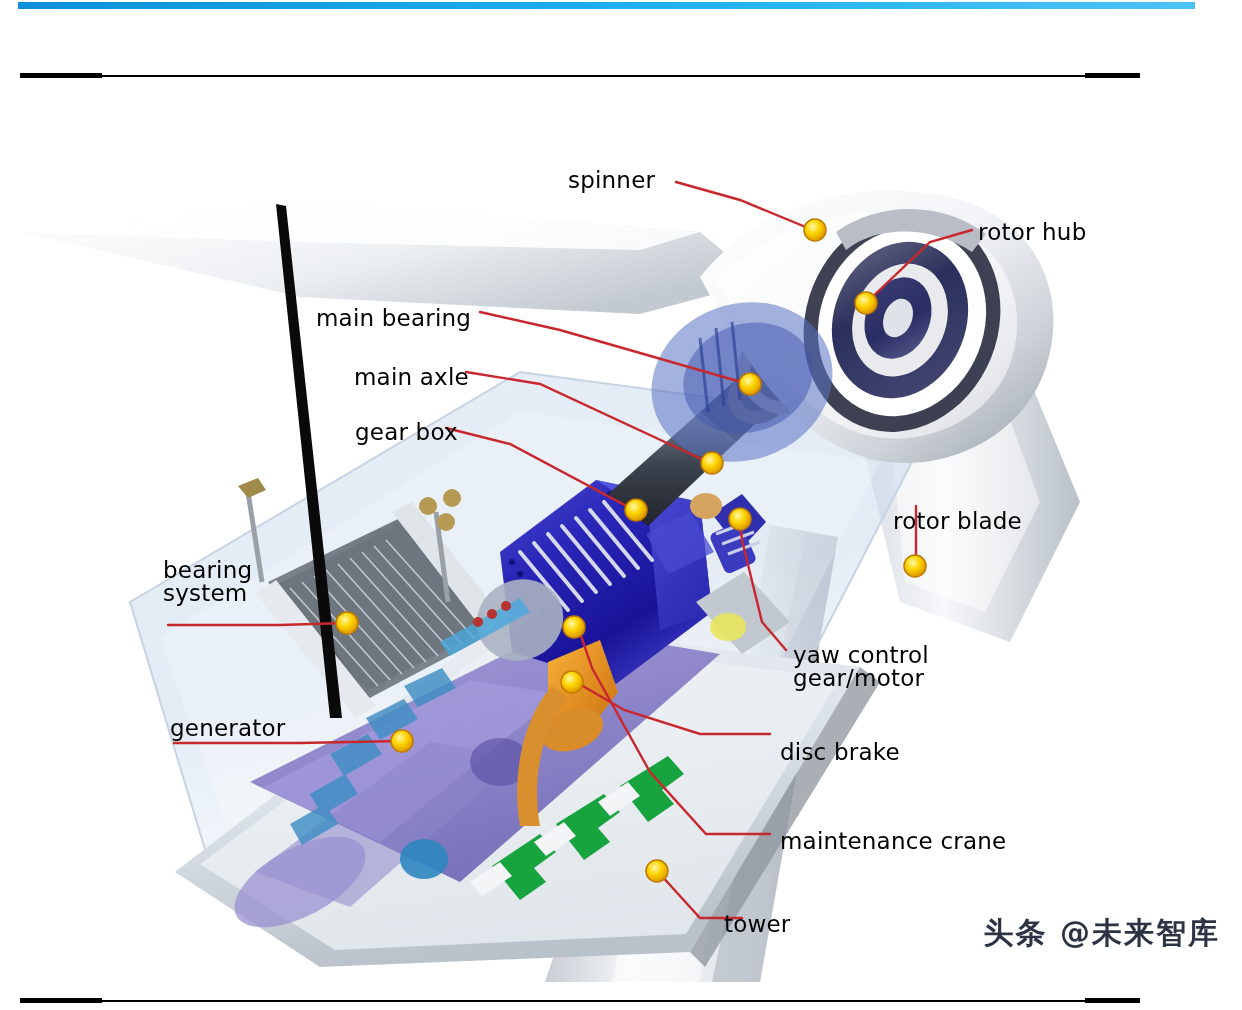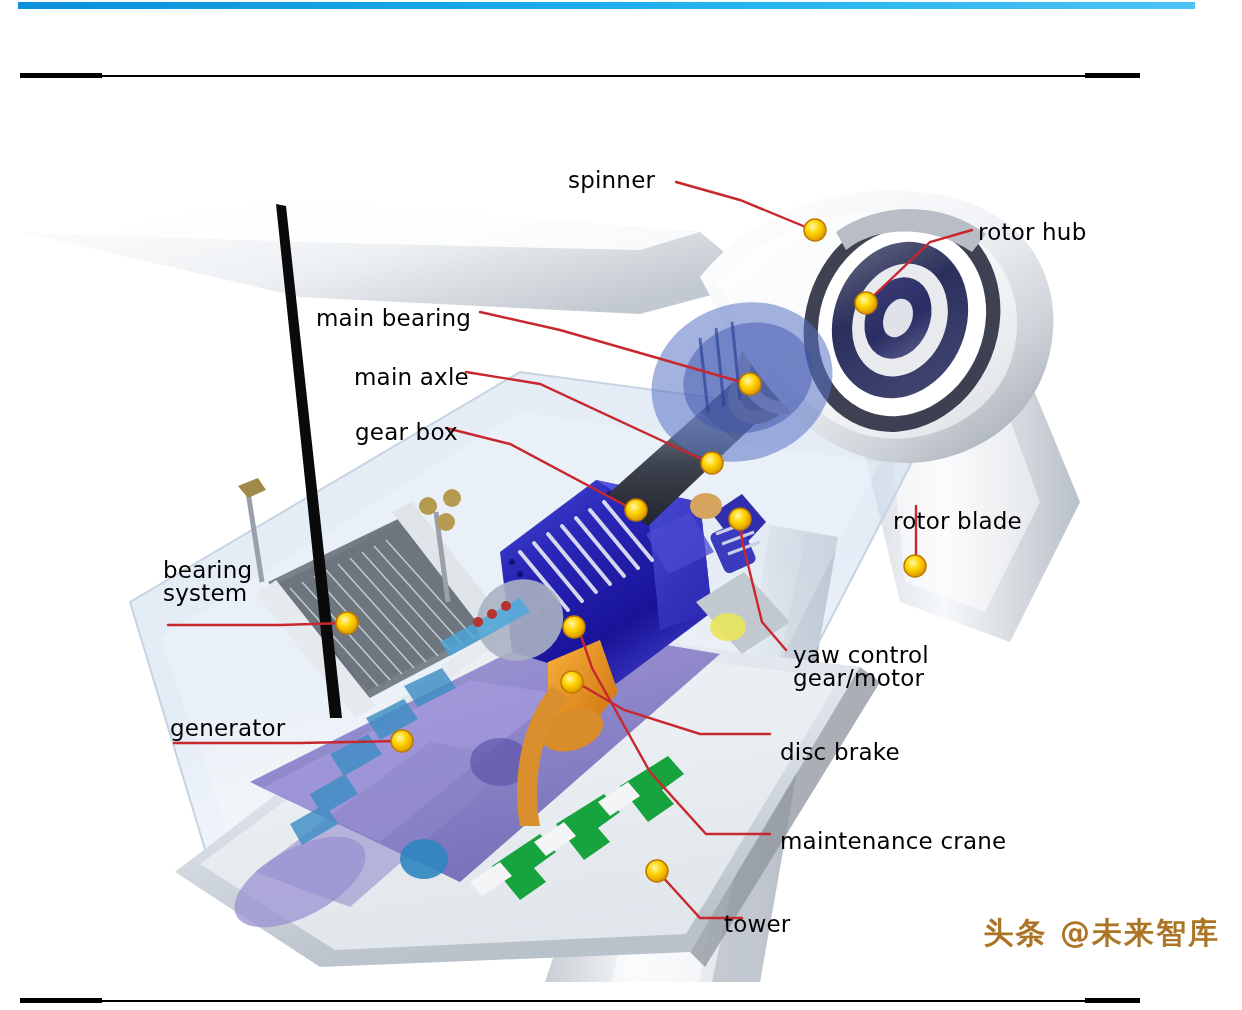--- a/index.html
+++ b/index.html
@@ -47,21 +47,21 @@
     position:absolute;
     font-family:"DejaVu Sans","Liberation Sans",sans-serif;
     font-size:23px;color:#000000;white-space:pre;line-height:1.06;
     letter-spacing:.2px;
   }
   .lbl.two{line-height:1.02;}
 
   .wm{
     position:absolute;right:22px;bottom:28px;
     font-family:"DejaVu Sans","Liberation Sans",sans-serif;
-    font-size:30px;font-weight:600;color:#a16207;
+    font-size:30px;font-weight:600;color:#0f172a;
     letter-spacing:2px;opacity:.88;white-space:nowrap;
   }
 </style>
 </head>
 <body>
 
 <div class="page">
 
   <div class="top-rule"></div>
 

